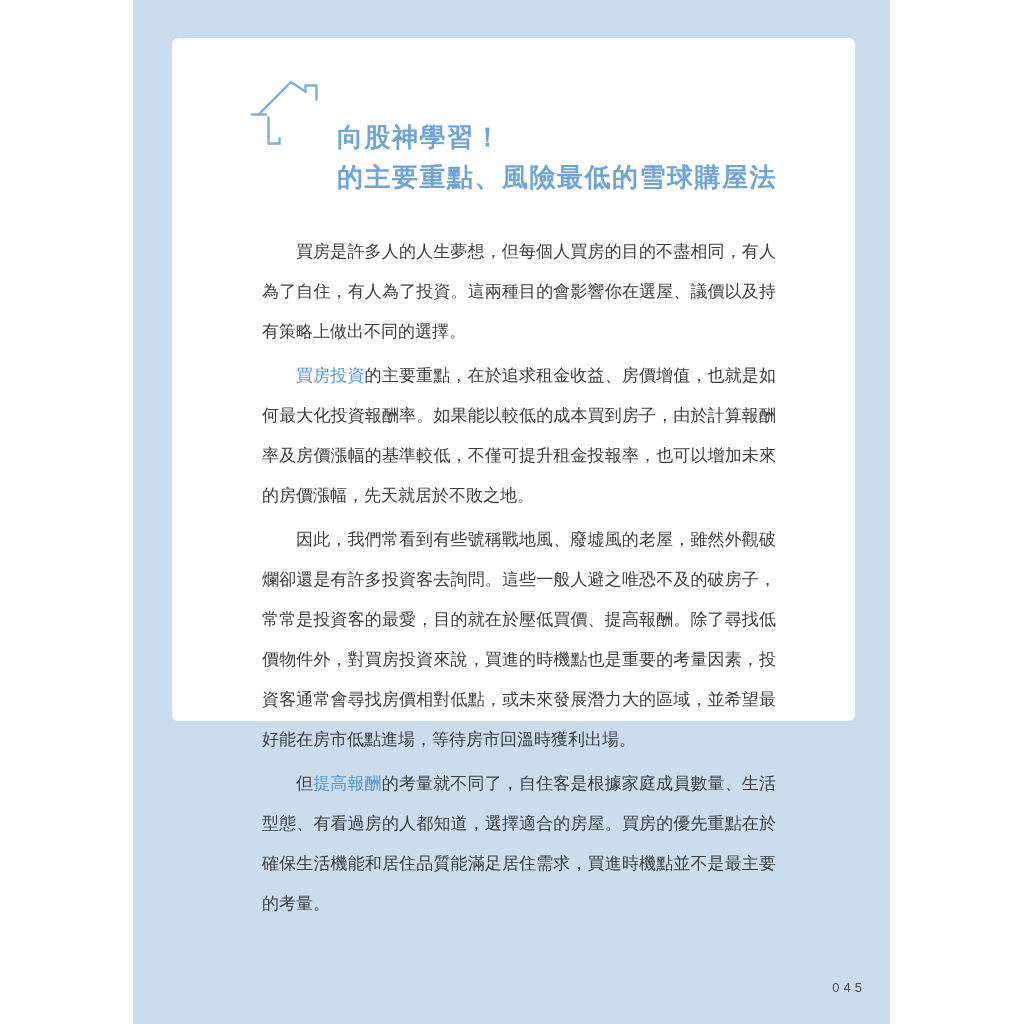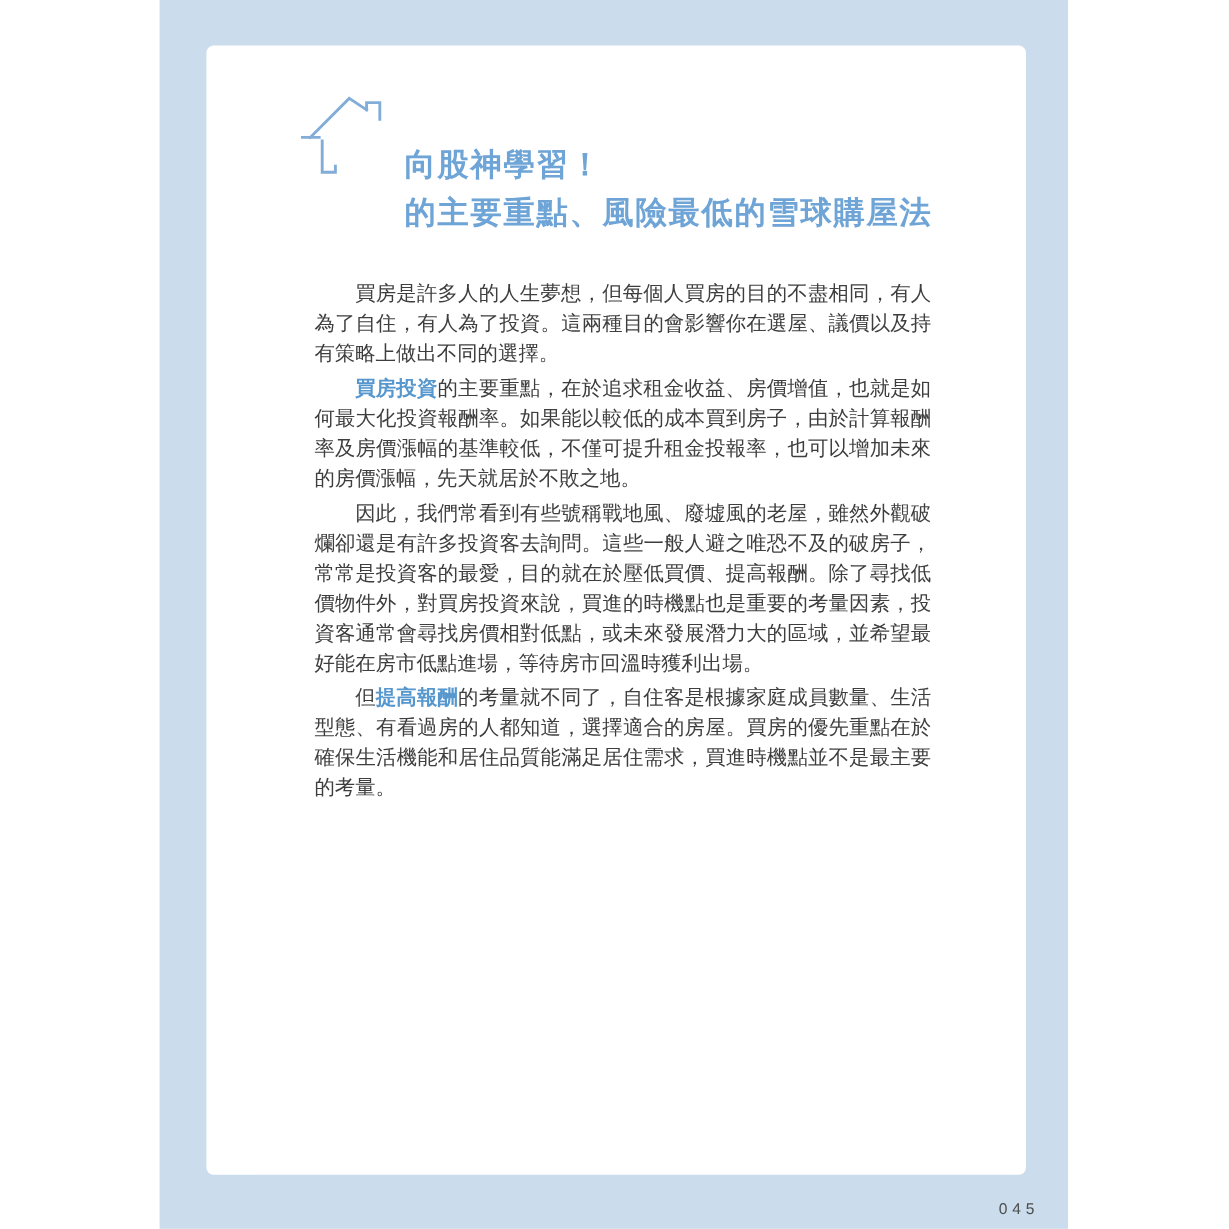--- a/index.html
+++ b/index.html
@@ -13,21 +13,21 @@
   }
   .band {
     position: absolute;
     left: 133px; top: 0;
     width: 757px; height: 1024px;
     background: #cbdcec;
   }
   .sheet {
     position: absolute;
     left: 39px; top: 38px;
-    width: 683px; height: 941px;
+    width: 683px; height: 683px;
     background: #ffffff;
     border-radius: 6px;
   }
   .house-icon {
     position: absolute;
     left: 76px; top: 38px;
     width: 84px; height: 74px;
   }
   .title {
     position: absolute;
@@ -40,36 +40,35 @@
     white-space: nowrap;
   }
   .body-text {
     position: absolute;
     left: 90px; top: 194px;
     width: 514px;
   }
   .para {
     margin: 0;
     font-size: 17px;
-    line-height: 25px;
+    line-height: 40px;
     color: #3e3e3e;
     text-align: justify;
     text-justify: inter-ideograph;
     text-indent: 2em;
     letter-spacing: 0;
   }
   .para + .para { margin-top: 4px; }
-  .hl { color: #5697ce; font-weight: bold; }
+  .hl { color: #5697ce; }
   .page-number {
     position: absolute;
     right: 24px; top: 980px;
     font-size: 13px;
     letter-spacing: 4px;
     color: #4c4c4c;
-    margin-top: 20px;
   }
 </style>
 </head>
 <body>
 
 <div class="band">
 
   <div class="sheet">
 
     <svg class="house-icon" viewBox="0 0 84 74" fill="none" stroke="#82add8" stroke-width="2.4" stroke-linecap="square" stroke-linejoin="miter">

